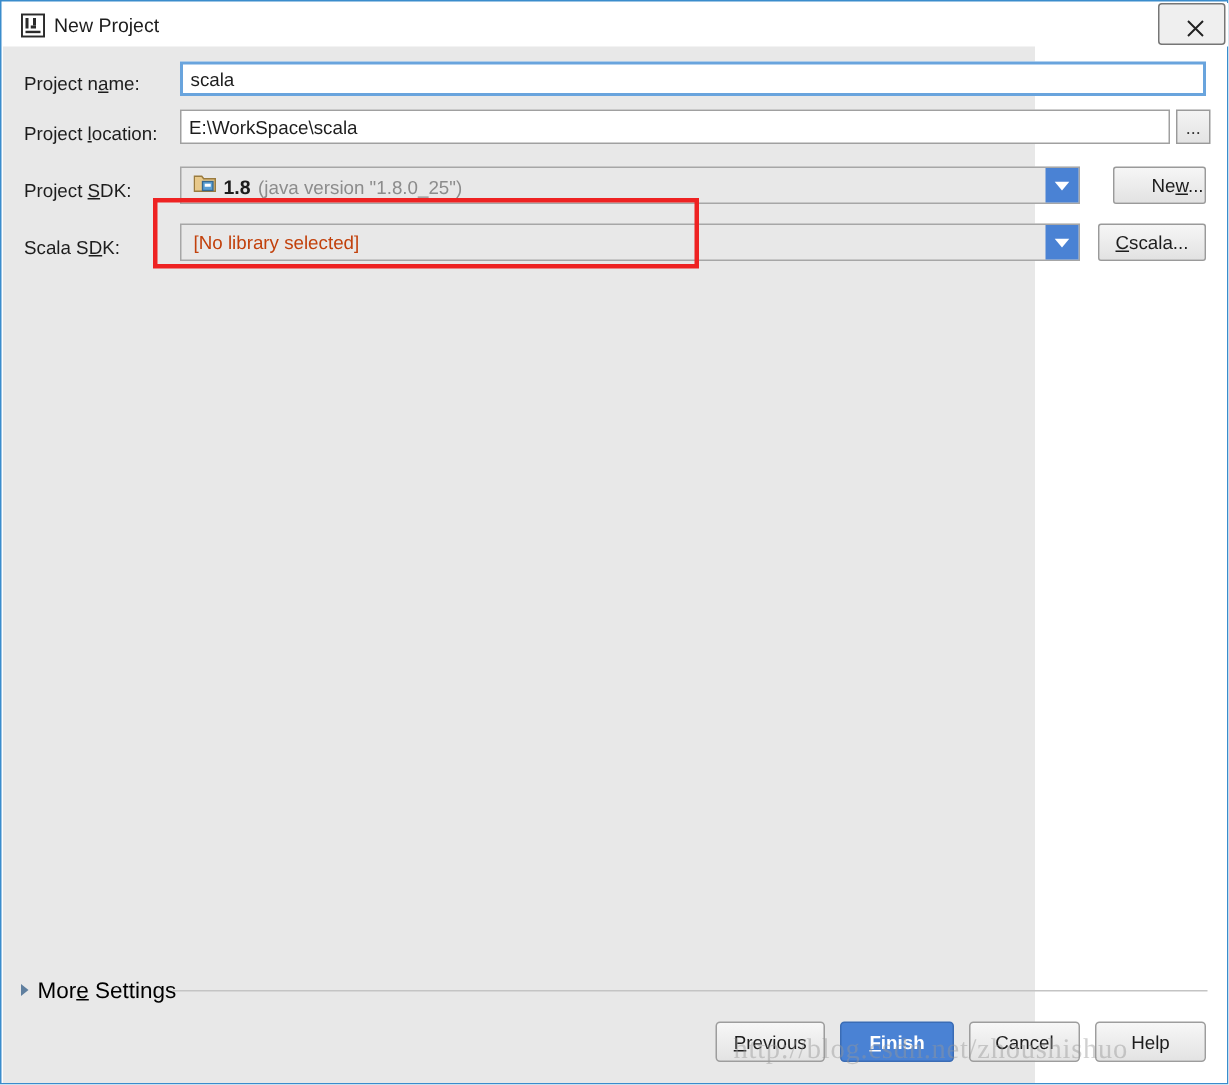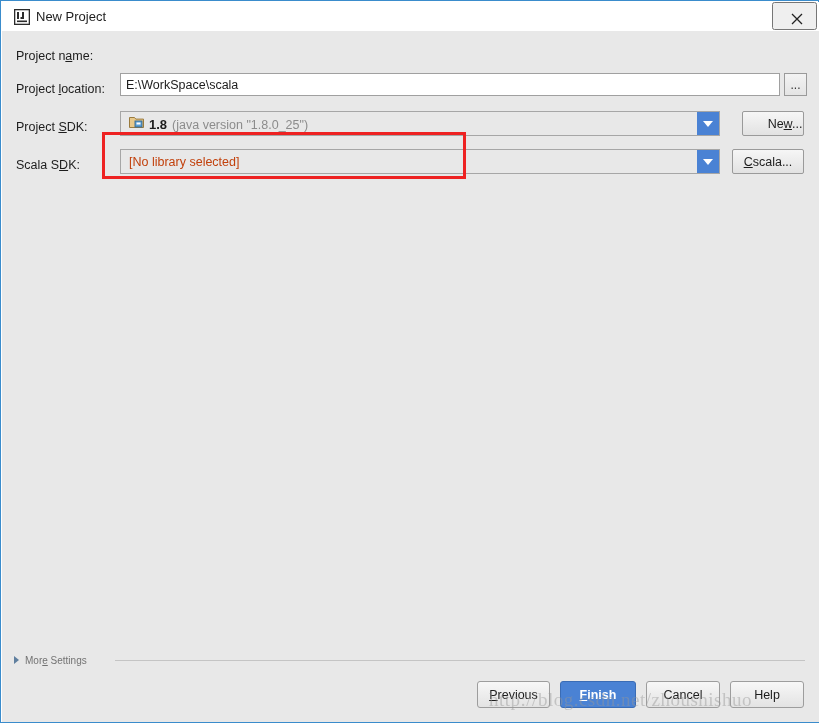--- a/index.html
+++ b/index.html
@@ -55,21 +55,21 @@
     right: 2px; top: 0px;
     width: 45px; height: 28px;
     cursor: default;
   }
   #close-button svg { position: absolute; left: 17px; top: 9px; }
 
   
   #content {
     position: absolute;
     left: 1px; top: 30px;
-    width: 817px;
+    width: 688px;
     height: 691px;
     background: #e8e8e8;
     box-sizing: border-box;
     text-decoration: underline;
   }
 
   
   .row-label {
     position: absolute;
     font-size: 12.5px;
@@ -214,21 +214,21 @@
     align-items: center;
     gap: 6px;
     cursor: default;
   }
   #more-settings-arrow {
     width: 0; height: 0;
     border-left: 5px solid #5f7f9f;
     border-top: 4px solid transparent;
     border-bottom: 4px solid transparent;
   }
-  #more-settings-label { font-size: 10px; color: #737373; white-space: nowrap; }
+  #more-settings-label { font-size: 15px; color: #000000; white-space: nowrap; }
   #more-settings-rule {
     position: absolute;
     left: 113px; top: 629px;
     width: 690px; height: 1px;
     background: #c4c4c4;
   }
 
   
   .dlg-button {
     position: absolute;
@@ -286,20 +286,21 @@
     <button id="close-button">
       <svg width="12" height="12" viewBox="0 0 12 12">
         <path d="M1 1 L11 11 M11 1 L1 11" stroke="#222222" stroke-width="1.3" fill="none"></path>
       </svg>
     </button>
   </div>
 
   <div id="content">
 
     <label class="row-label" id="lbl-project-name"><span>Project n</span><span class="mn">a</span><span>me:</span></label>
+    <input id="project-name-input" type="text" value="scala" style="">
 
     <label class="row-label" id="lbl-project-location"><span>Project </span><span class="mn">l</span><span>ocation:</span></label>
     <input id="project-location-input" type="text" value="E:\WorkSpace\scala" style="">
     <button id="browse-button">...</button>
 
     <label class="row-label" id="lbl-project-sdk"><span>Project </span><span class="mn">S</span><span>DK:</span></label>
     <div id="project-sdk-combo">
       <div class="combo-content">
         <span>
           <svg width="15" height="14" viewBox="0 0 15 14">

